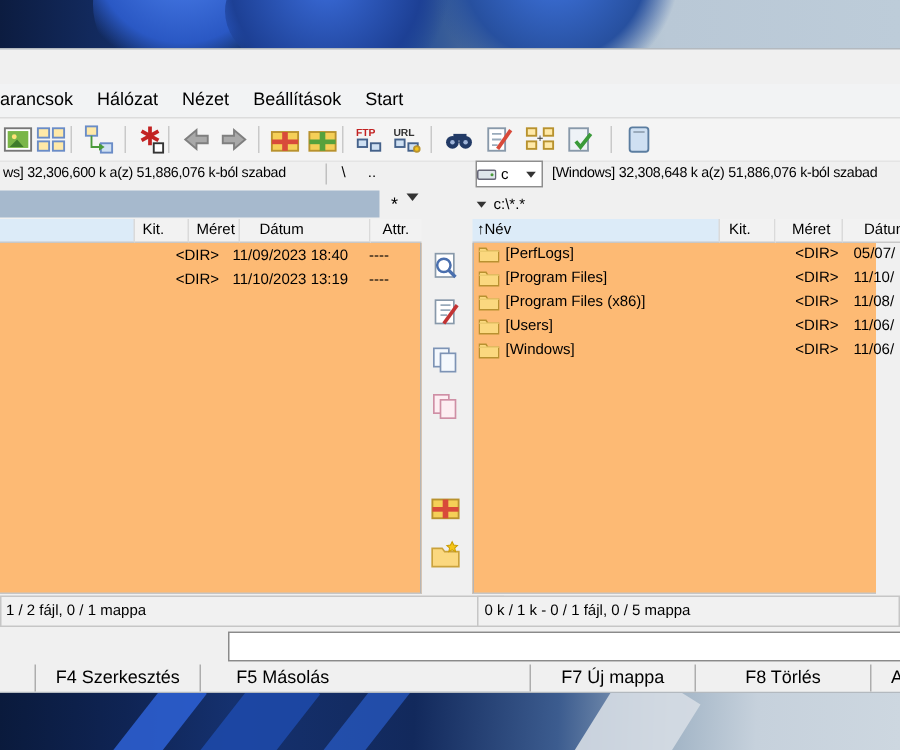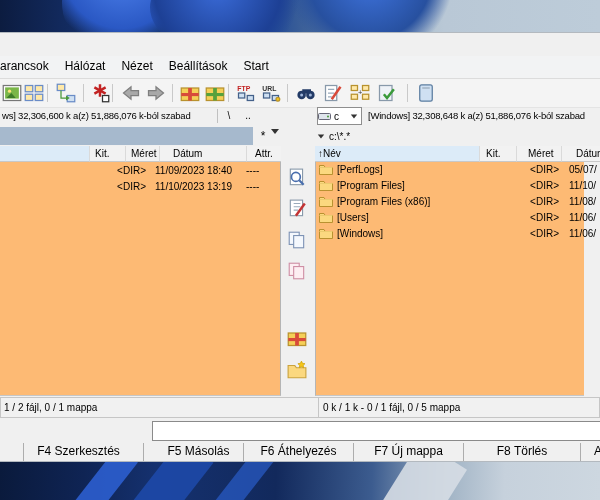--- a/index.html
+++ b/index.html
@@ -351,20 +351,19 @@
       </div>
     </div>
 
     <div class="statusbox" style="left:0;width:336px">1 / 2 fájl, 0 / 1 mappa</div>
     <div class="statusbox" style="left:318px;width:282px;padding-left:4px">0 k / 1 k - 0 / 1 fájl, 0 / 5 mappa</div>
 
     <input class="cmdinput" type="text" style="">
 
     <div class="fkey" style="left:0;width:23px;border-left:none"></div>
     <div class="fkey" style="left:23px;width:110px">F4 Szerkesztés</div>
-    <div class="fkey" style="left:143px;width:110px">F5 Másolás</div>
-    <div class="fkey" style="left:243px;width:110px">F6 Áthelyezés</div>
+    <div class="fkey" style="left:133px;width:110px">F5 Másolás</div>
     <div class="fkey" style="left:353px;width:110px">F7 Új mappa</div>
     <div class="fkey" style="left:463px;width:117px">F8 Törlés</div>
     <div class="fkey" style="left:580px;width:20px;text-align:left;padding-left:13px">A</div>
 
   </div>
 </div>
 
 </body></html>

